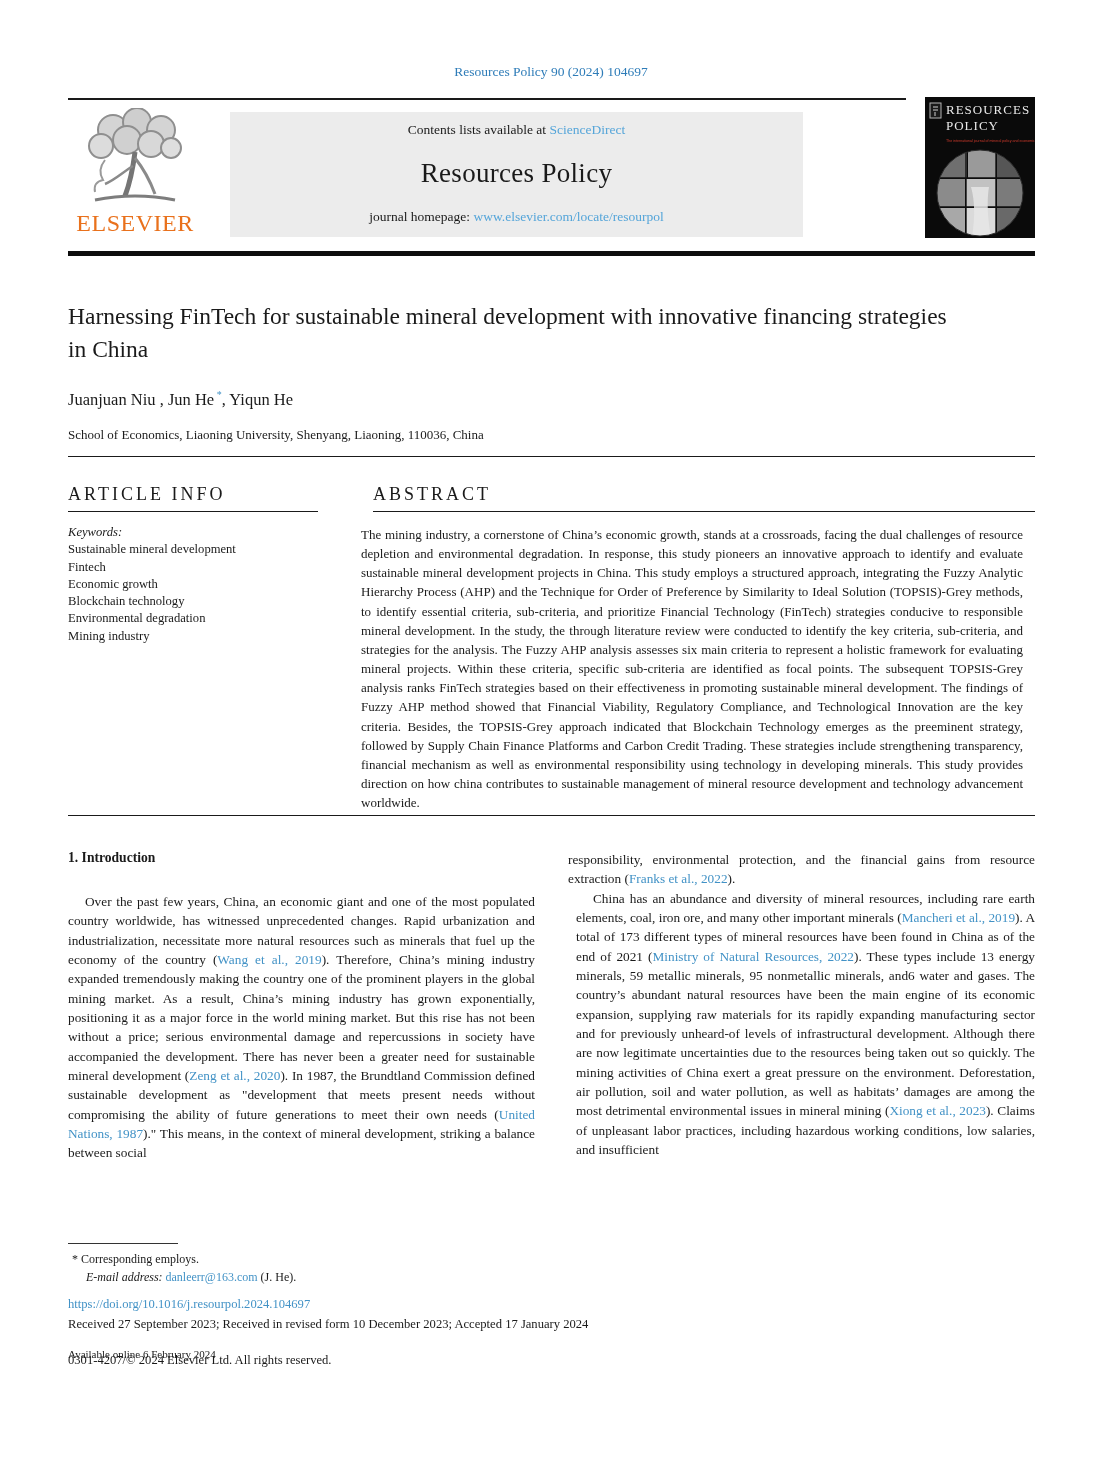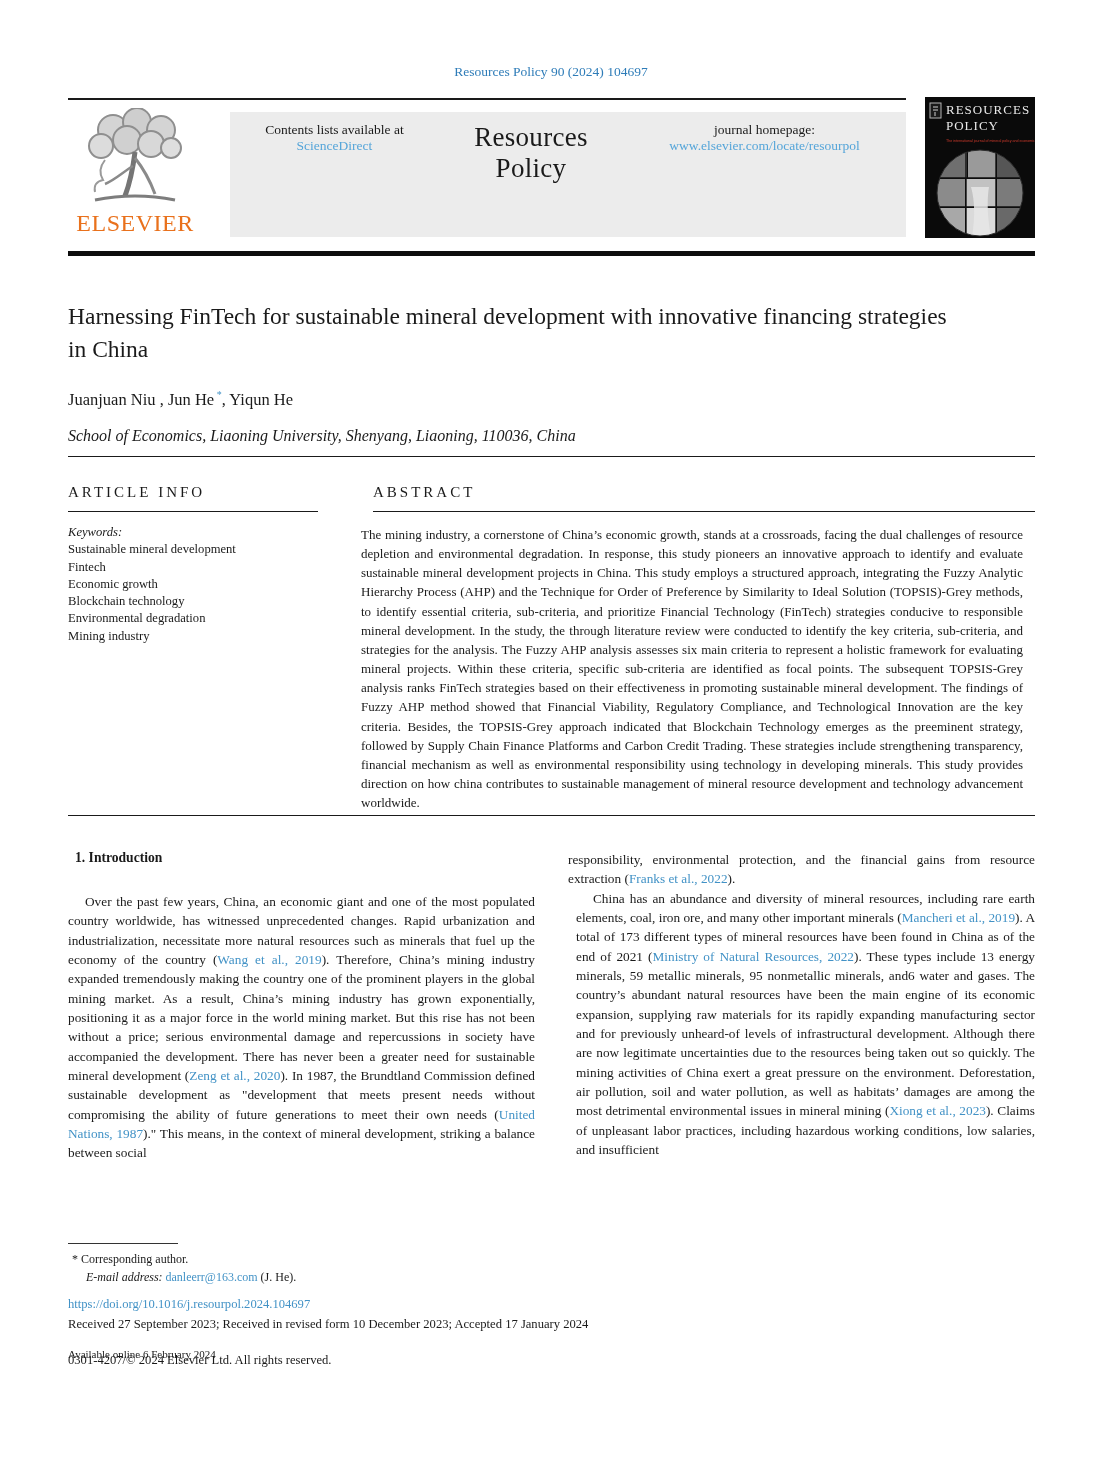--- a/index.html
+++ b/index.html
@@ -21,46 +21,46 @@
   .lnk-light{color:var(--link-light);}
   .it{font-style:italic;margin-top:23px;}
   .sup{vertical-align:super;font-size:10px;}
   .citation{top:64px;left:0;width:100%;text-align:center;font-size:13.5px;color:var(--citation-blue);}
   .top-rule{top:98px;left:68px;width:838px;border-top:2px solid #1a1a1a;}
   
   .logo{top:108px;left:68px;width:134px;height:134px;display:flex;flex-direction:column;align-items:center;}
   .logo svg{display:block;}
   .logo-text{font-size:24px;color:var(--elsevier-orange);letter-spacing:.5px;margin-top:-2px;}
   
-  .banner{top:112px;left:230px;width:676px;height:125px;background:var(--banner-gray);
-    display:flex;flex-direction:row;justify-content:space-between;text-align:center;
+  .banner{top:112px;left:230px;width:573px;height:125px;background:var(--banner-gray);
+    display:flex;flex-direction:column;justify-content:space-between;text-align:center;
     padding:10px 0 12px 0;}
   .banner-line1{font-size:13.5px;}
   .banner-title{font-size:27px;letter-spacing:.3px;text-align:center;}
   .banner-line3{font-size:13.5px;}
   
   .cover{top:97px;left:925px;width:110px;height:141px;}
   .black-bar{top:251px;left:68px;width:967px;height:5px;background:#0d0d0d;}
   
   .title{top:300px;left:68px;width:880px;font-size:23.5px;line-height:1.42;}
   .authors{top:389px;left:68px;width:700px;font-size:16.5px;}
-  .affil{top:427px;left:68px;width:800px;font-size:16px;font-style:italic;}
+  .affil{top:427px;left:68px;width:800px;font-size:13px;}
   .rule1{top:456px;left:68px;width:967px;border-top:1.6px solid #1a1a1a;}
   
-  .sec-head{font-size:15px;letter-spacing:3px;}
+  .sec-head{font-size:18px;letter-spacing:3px;}
   .info-head{top:484px;left:68px;}
   .abs-head{top:484px;left:373px;}
   .info-rule{top:511px;left:68px;width:250px;border-top:1.2px solid #1a1a1a;}
   .abs-rule{top:511px;left:373px;width:662px;border-top:1.2px solid #1a1a1a;}
   .keywords{top:524px;left:68px;width:295px;font-size:12.6px;line-height:17.3px;}
   .kw-label{font-style:italic;}
   .abstract{top:525px;left:361px;width:662px;font-size:13px;line-height:19.15px;text-align:justify;}
   .rule2{top:815px;left:68px;width:967px;border-top:1.2px solid #1a1a1a;}
   
-  .intro-heading{top:850px;left:68px;font-size:13.6px;font-weight:bold;margin-left:7px;}
+  .intro-heading{top:850px;left:68px;font-size:13.6px;font-weight:bold;}
   .bodycol{font-size:13.3px;line-height:19.35px;text-align:justify;}
   .col-left{top:892px;left:68px;width:467px;}
   .col-right{top:850px;left:568px;width:467px;}
   .p-indent{text-indent:17px;}
   .bodycol p + p{margin-top:0;margin-left:8px;}
   
   .fn-rule{top:1243px;left:68px;width:110px;border-top:1px solid #333;}
   .fn{top:1251px;left:72px;width:600px;font-size:12px;line-height:17.5px;}
   .fn-email{padding-left:14px;}
   .doi{top:1297px;left:68px;font-size:12.6px;color:var(--link-blue);}
@@ -165,21 +165,21 @@
     <p class="p-indent"><span>Over the past few years, China, an economic giant and one of the most populated country worldwide, has witnessed unprecedented changes. Rapid urbanization and industrialization, necessitate more natural resources such as minerals that fuel up the economy of the country (</span><span class="lnk">Wang et al., 2019</span><span>). Therefore, China’s mining industry expanded tremendously making the country one of the prominent players in the global mining market. As a result, China’s mining industry has grown exponentially, positioning it as a major force in the world mining market. But this rise has not been without a price; serious environmental damage and repercussions in society have accompanied the development. There has never been a greater need for sustainable mineral development (</span><span class="lnk">Zeng et al., 2020</span><span>). In 1987, the Brundtland Commission defined sustainable development as "development that meets present needs without compromising the ability of future generations to meet their own needs (</span><span class="lnk">United Nations, 1987</span><span>)." This means, in the context of mineral development, striking a balance between social</span></p>
   </div>
 
   <div class="abs bodycol col-right">
     <p><span>responsibility, environmental protection, and the financial gains from resource extraction (</span><span class="lnk">Franks et al., 2022</span><span>).</span></p>
     <p class="p-indent"><span>China has an abundance and diversity of mineral resources, including rare earth elements, coal, iron ore, and many other important minerals (</span><span class="lnk">Mancheri et al., 2019</span><span>). A total of 173 different types of mineral resources have been found in China as of the end of 2021 (</span><span class="lnk">Ministry of Natural Resources, 2022</span><span>). These types include 13 energy minerals, 59 metallic minerals, 95 nonmetallic minerals, and6 water and gases. The country’s abundant natural resources have been the main engine of its economic expansion, supplying raw materials for its rapidly expanding manufacturing sector and for previously unheard-of levels of infrastructural development. Although there are now legitimate uncertainties due to the resources being taken out so quickly. The mining activities of China exert a great pressure on the environment. Deforestation, air pollution, soil and water pollution, as well as habitats’ damages are among the most detrimental environmental issues in mineral mining (</span><span class="lnk">Xiong et al., 2023</span><span>). Claims of unpleasant labor practices, including hazardous working conditions, low salaries, and insufficient</span></p>
   </div>
 
   <div class="abs fn-rule"></div>
   <div class="abs fn">
-    <div><span>*  </span><span>Corresponding author.</span></div>
+    <div><span>*  </span><span>Corresponding employs.</span></div>
     <div class="fn-email"><span class="it">E-mail address: </span><span class="lnk">danleerr@163.com</span><span> (J. He).</span></div>
   </div>
 
   <div class="abs doi">https://doi.org/10.1016/j.resourpol.2024.104697</div>
   <div class="abs received">Received 27 September 2023; Received in revised form 10 December 2023; Accepted 17 January 2024</div>
   <div class="abs available">Available online 6 February 2024</div>
   <div class="abs issn">0301-4207/© 2024 Elsevier Ltd. All rights reserved.</div>
 
 </div>
 

